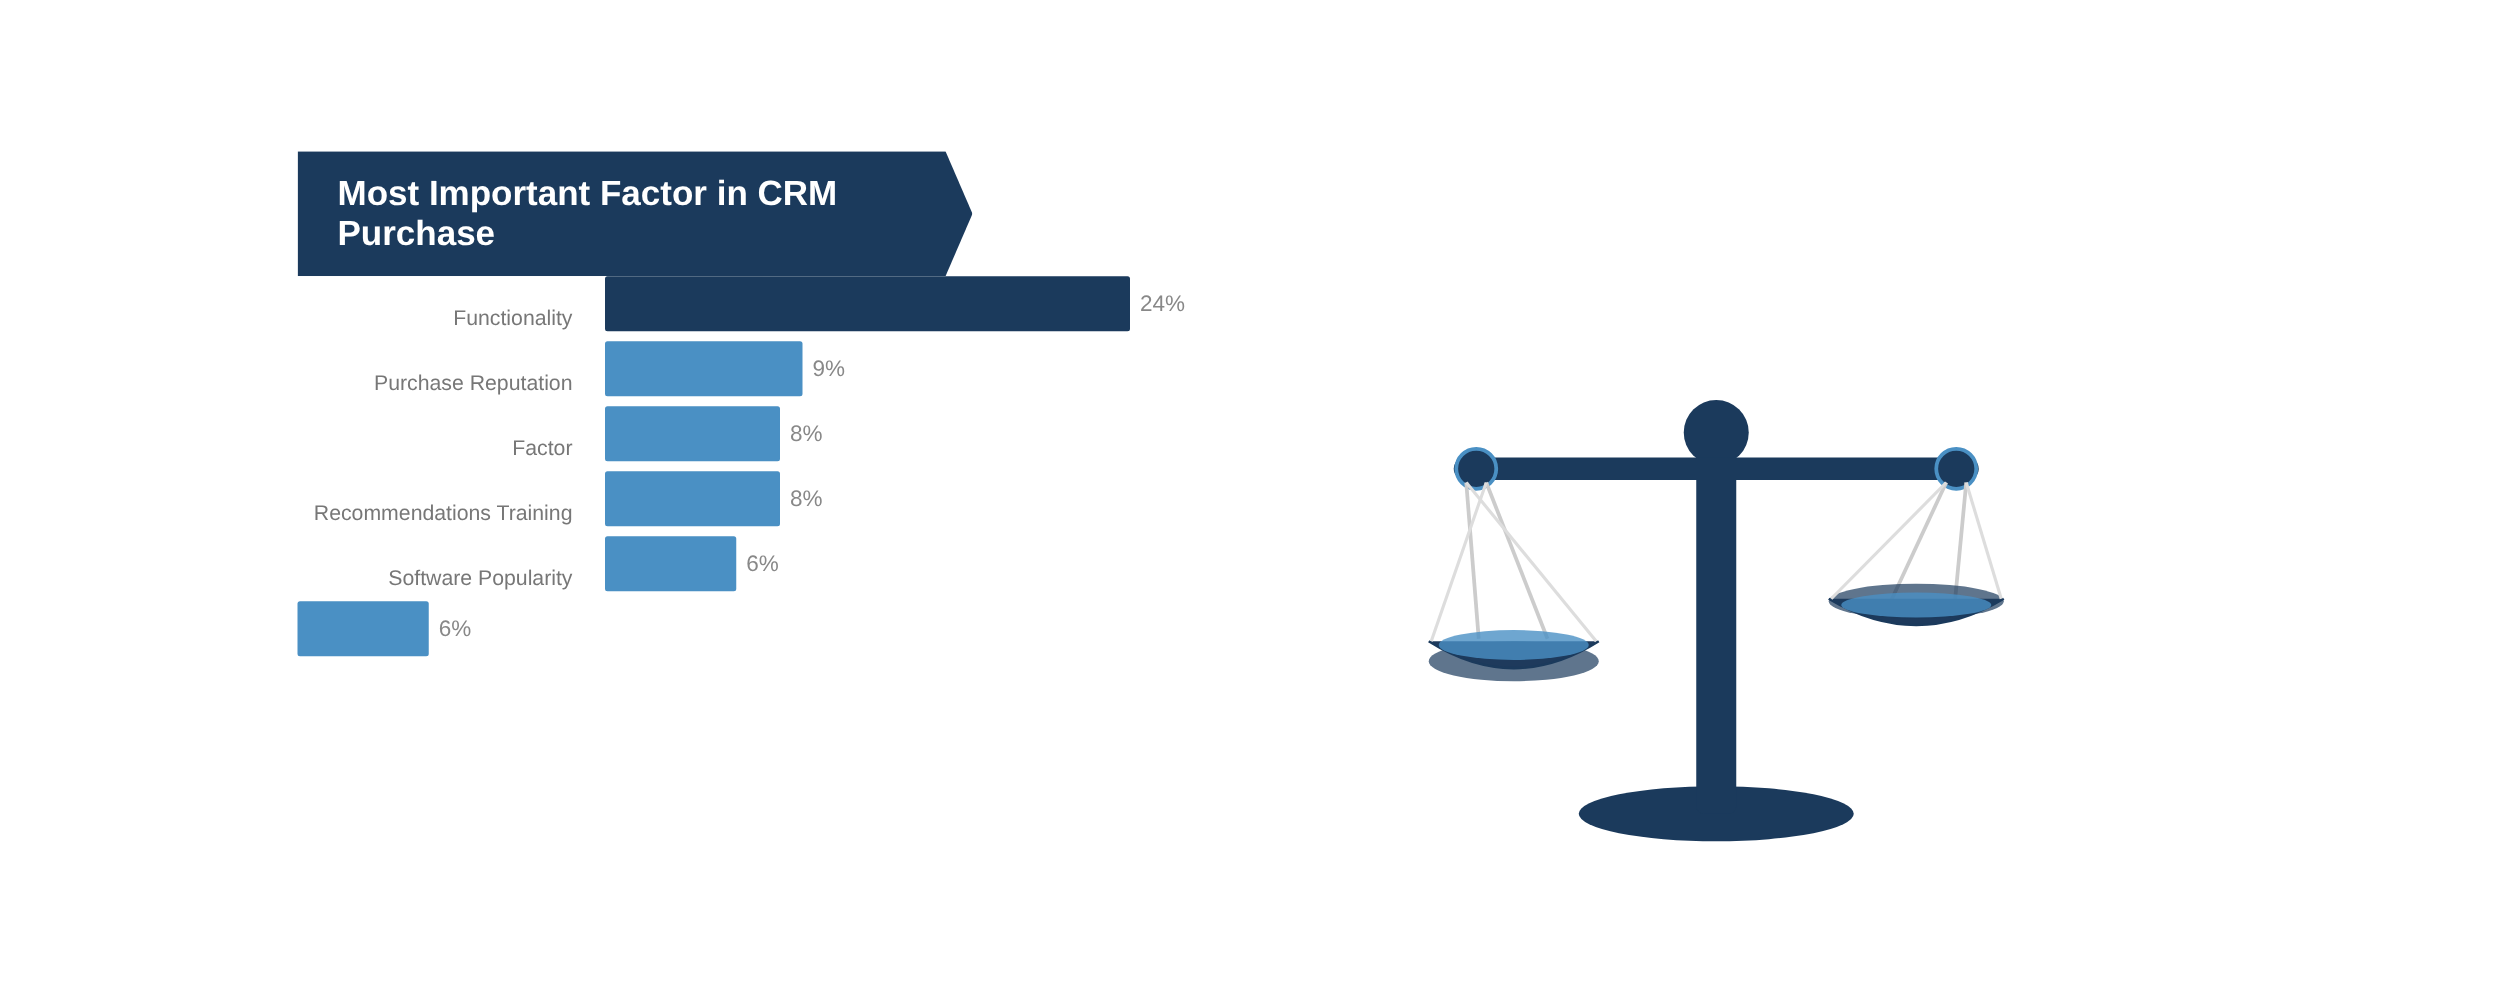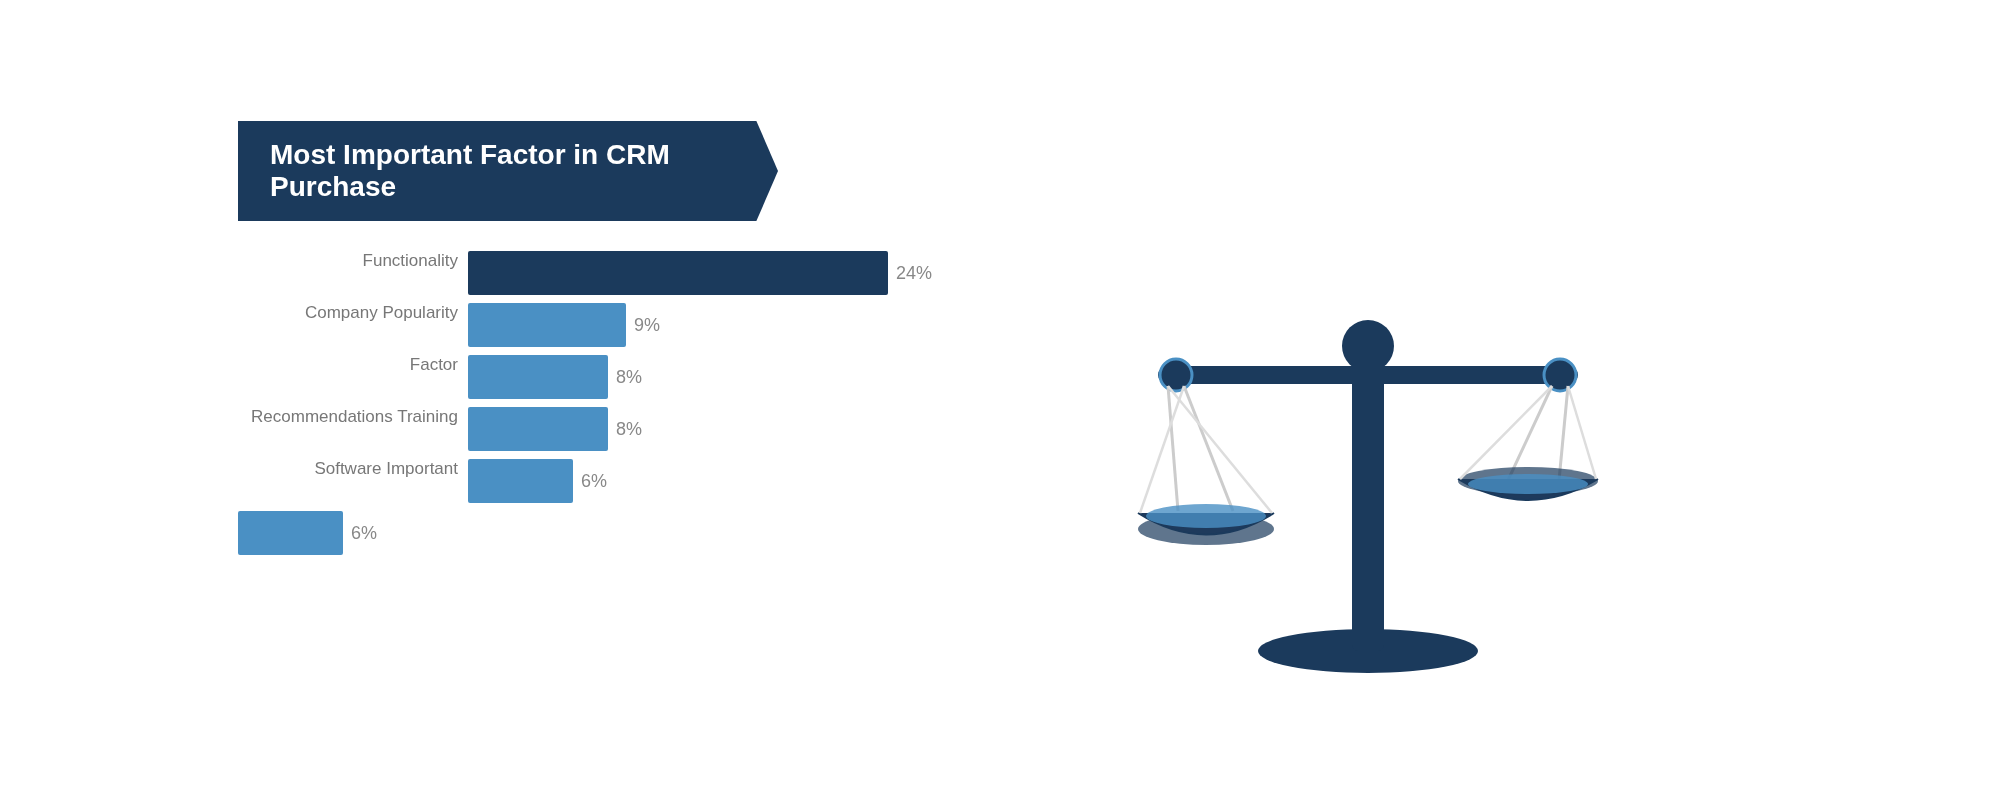--- a/index.html
+++ b/index.html
@@ -21,34 +21,33 @@
     }
     .left-panel {
       flex: 0 0 700px;
     }
     .title-banner {
       background: #1b3a5c;
       color: #fff;
       font-size: 28px;
       font-weight: bold;
       padding: 18px 32px;
-      margin-bottom: 30px;
       clip-path: polygon(0 0, 96% 0, 100% 50%, 96% 100%, 0 100%);
       display: inline-block;
       width: 540px;
     }
     .chart {
       display: flex;
       flex-direction: column;
       gap: 8px;
     }
     .bar-row {
       display: flex;
-      align-items: flex-start;
-      gap: 10px;
+      align-items: flex-end;
+      gap: 26px;
     }
     .bar-label {
       width: 220px;
       text-align: right;
       font-size: 17px;
       color: #777;
       font-weight: 500;
       flex-shrink: 0;
     }
     .bar-wrap {
@@ -86,42 +85,42 @@
     <div class="title-banner">Most Important Factor in CRM Purchase</div>
     <div class="chart" id="bar-chart-container">
     <div class="bar-row">
           <div class="bar-label">Functionality</div>
           <div class="bar-wrap">
             <div class="bar" style="width: 420px; background-color: rgb(27, 58, 92);"></div>
             <span class="bar-pct">24%</span>
           </div>
         </div>
         <div class="bar-row">
-          <div class="bar-label">Company Popularity</div>
+          <div class="bar-label">Purchase Reputation</div>
           <div class="bar-wrap">
             <div class="bar" style="width: 158px; background-color: rgb(74, 144, 196);"></div>
             <span class="bar-pct">9%</span>
           </div>
         </div>
         <div class="bar-row">
           <div class="bar-label">Factor</div>
           <div class="bar-wrap">
             <div class="bar" style="width: 140px; background-color: rgb(74, 144, 196);"></div>
             <span class="bar-pct">8%</span>
           </div>
         </div>
         <div class="bar-row">
           <div class="bar-label">Recommendations Training</div>
           <div class="bar-wrap">
             <div class="bar" style="width: 140px; background-color: rgb(74, 144, 196);"></div>
             <span class="bar-pct">8%</span>
           </div>
         </div>
         <div class="bar-row">
-          <div class="bar-label">Software Important</div>
+          <div class="bar-label">Software Popularity</div>
           <div class="bar-wrap">
             <div class="bar" style="width: 105px; background-color: rgb(74, 144, 196);"></div>
             <span class="bar-pct">6%</span>
           </div>
         </div>
         <div class="bar-row">
           <div class="bar-wrap">
             <div class="bar" style="width: 105px; background-color: rgb(74, 144, 196);"></div>
             <span class="bar-pct">6%</span>
           </div>

